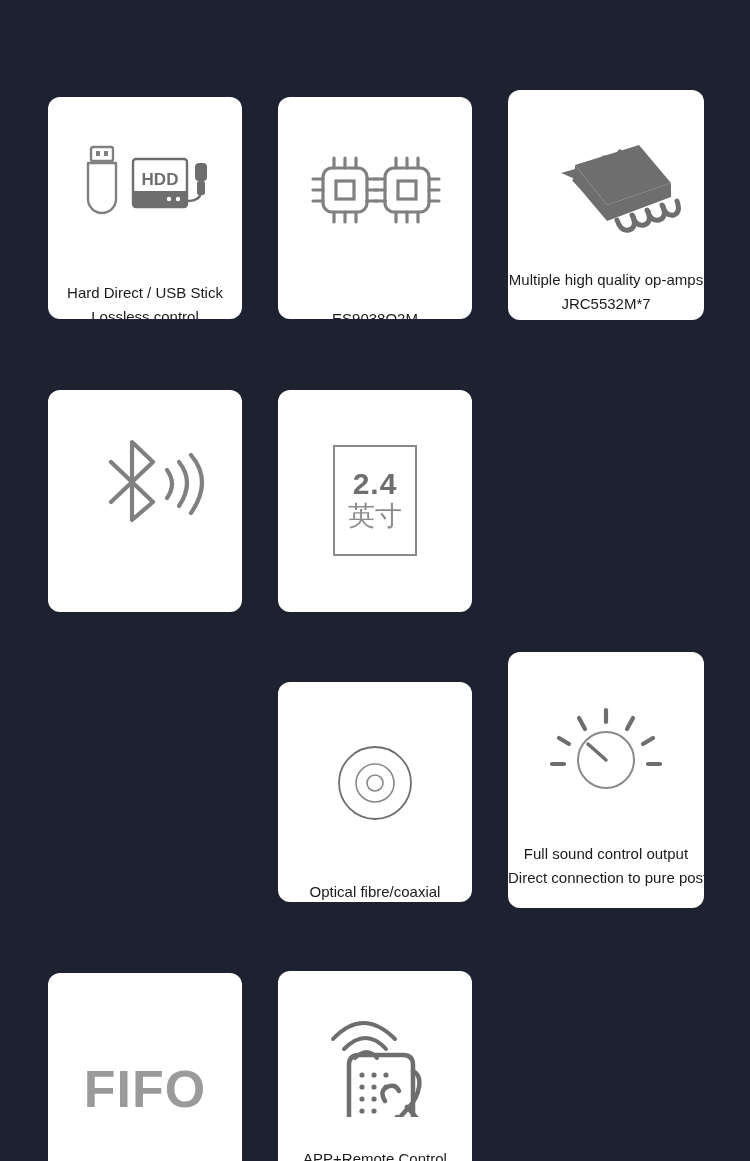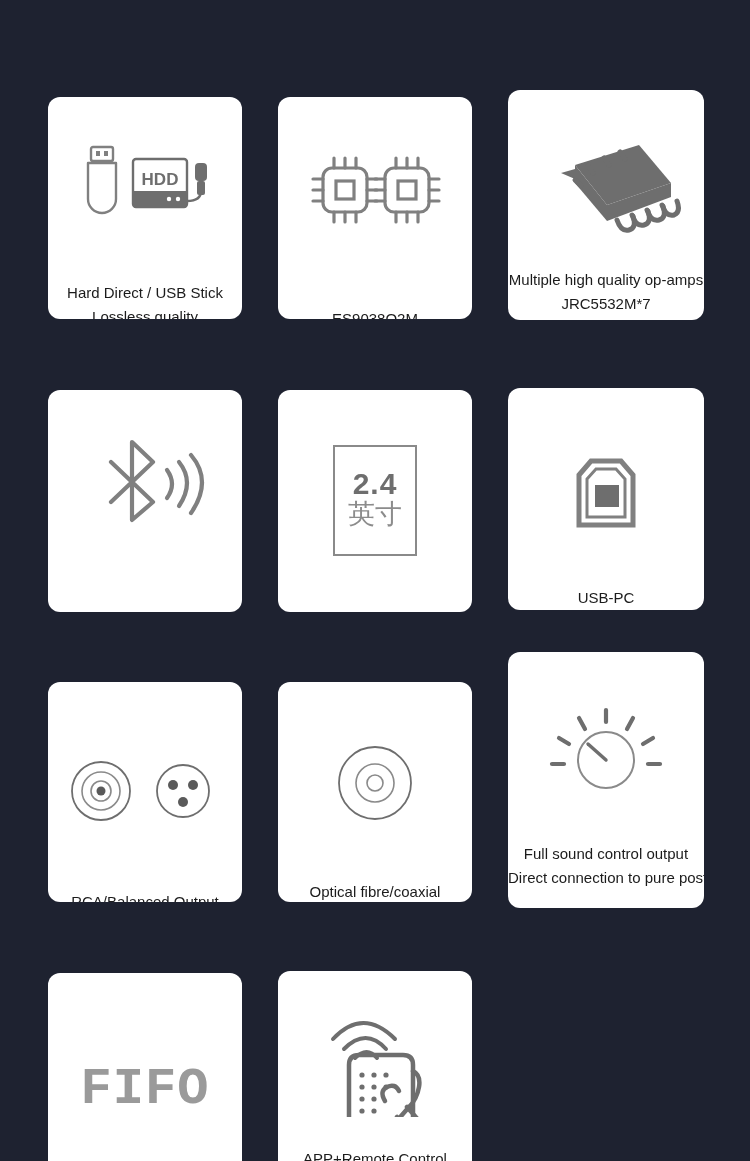--- a/index.html
+++ b/index.html
@@ -65,21 +65,21 @@
 
   .pad-top-28 { padding-top: 28px; }
 
   svg { display: block; }
 
   .fifo-text {
     font-size: 52px;
     font-weight: bold;
     color: #9a9a9a;
     letter-spacing: 1px;
-    font-family: Liberation Mono, monospace;
+    font-family: Liberation Sans, sans-serif;
   }
   .screen-box {
     width: 84px;
     height: 111px;
     border: 2px solid #8a8a8a;
     display: flex;
     flex-direction: column;
     align-items: center;
     justify-content: center;
     box-sizing: border-box;
@@ -89,21 +89,21 @@
     font-weight: bold;
     color: #6e6e6e;
     line-height: 30px;
     letter-spacing: 1px;
   }
   .screen-cn {
     font-size: 27px;
     color: #8c8c8c;
     line-height: 30px;
     margin-top: 2px;
-    font-family: Liberation Mono, monospace;
+    font-family: Liberation Serif, serif;
   }
 </style>
 </head>
 <body>
 
 <div class="grid">
 
   <div class="card row1 col1">
     <div class="card-icon pad-top-28" style="height:130px;justify-content:center;">
       <svg width="140" height="90" viewBox="0 0 140 90">
@@ -120,21 +120,21 @@
         <circle cx="103" cy="54" r="2.2" fill="#ffffff"></circle>
         <text x="85" y="40" font-family="'Liberation Sans',sans-serif" font-size="17" font-weight="bold" fill="#6e6e6e" text-anchor="middle">HDD</text>
 
         <path d="M112 56 q14 0 14 -10 v-14" fill="none" stroke="#6e6e6e" stroke-width="2.4"></path>
         <rect x="120" y="18" width="12" height="18" rx="4" fill="#6e6e6e"></rect>
         <rect x="122" y="36" width="8" height="14" rx="2" fill="#6e6e6e"></rect>
       </svg>
     </div>
     <div class="card-text" style="margin-top:26px;">
       <span class="l1">Hard Direct / USB Stick</span>
-      <span class="l2">Lossless quality</span>
+      <span class="l2">Lossless control</span>
     </div>
   </div>
 
   <div class="card row1 col2">
     <div class="card-icon pad-top-28" style="height:130px;">
       <svg width="140" height="80" viewBox="0 0 140 80">
         <g stroke="#808080" stroke-width="3.2" fill="none" stroke-linecap="round">
 
           <rect x="18" y="18" width="44" height="44" rx="9"></rect>
           <rect x="31" y="31" width="18" height="18"></rect>
@@ -206,54 +206,21 @@
 
   <div class="card row2 col2">
     <div class="card-icon" style="height:140px;padding-top:40px;">
       <div class="screen-box">
         <div class="screen-num">2.4</div>
         <div class="screen-cn">英寸</div>
       </div>
     </div>
   </div>
 
-  <div class="card row2 col3">
-    <div class="card-icon" style="height:140px;padding-top:36px;">
-      <svg width="90" height="90" viewBox="0 0 90 90">
-        <path d="M18 26 L30 12 L60 12 L72 26 L72 76 L18 76 Z" fill="none" stroke="#808080" stroke-width="5"></path>
-        <path d="M26 30 L35 20 L55 20 L64 30 L64 68 L26 68 Z" fill="none" stroke="#808080" stroke-width="3"></path>
-        <rect x="34" y="36" width="24" height="22" fill="#6e6e6e"></rect>
-      </svg>
-    </div>
-    <div class="card-text" style="margin-top:22px;">
-      <span class="l1">USB-PC</span>
-      
-    </div>
-  </div>
-
-  <div class="card row3 col1">
-    <div class="card-icon" style="height:130px;padding-top:44px;">
-      <svg width="150" height="62" viewBox="0 0 150 62">
-
-        <circle cx="31" cy="31" r="29" fill="none" stroke="#6e6e6e" stroke-width="1.8"></circle>
-        <circle cx="31" cy="31" r="19" fill="none" stroke="#8a8a8a" stroke-width="1.6"></circle>
-        <circle cx="31" cy="31" r="10" fill="none" stroke="#8a8a8a" stroke-width="1.6"></circle>
-        <circle cx="31" cy="31" r="4.5" fill="#5a5a5a"></circle>
-
-        <circle cx="113" cy="31" r="26" fill="none" stroke="#6e6e6e" stroke-width="1.8"></circle>
-        <circle cx="103" cy="25" r="5" fill="#5a5a5a"></circle>
-        <circle cx="123" cy="25" r="5" fill="#5a5a5a"></circle>
-        <circle cx="113" cy="42" r="5" fill="#5a5a5a"></circle>
-      </svg>
-    </div>
-    <div class="card-text" style="margin-top:34px;">
-      <span class="l1">RCA/Balanced Output</span>
-      
-    </div>
-  </div>
+
 
   <div class="card row3 col2">
     <div class="card-icon" style="height:130px;padding-top:36px;">
       <svg width="80" height="80" viewBox="0 0 80 80">
         <circle cx="40" cy="40" r="36" fill="none" stroke="#6e6e6e" stroke-width="1.8"></circle>
         <circle cx="40" cy="40" r="19" fill="none" stroke="#8a8a8a" stroke-width="1.6"></circle>
         <circle cx="40" cy="40" r="8" fill="none" stroke="#8a8a8a" stroke-width="1.6"></circle>
       </svg>
     </div>
     <div class="card-text" style="margin-top:32px;">

